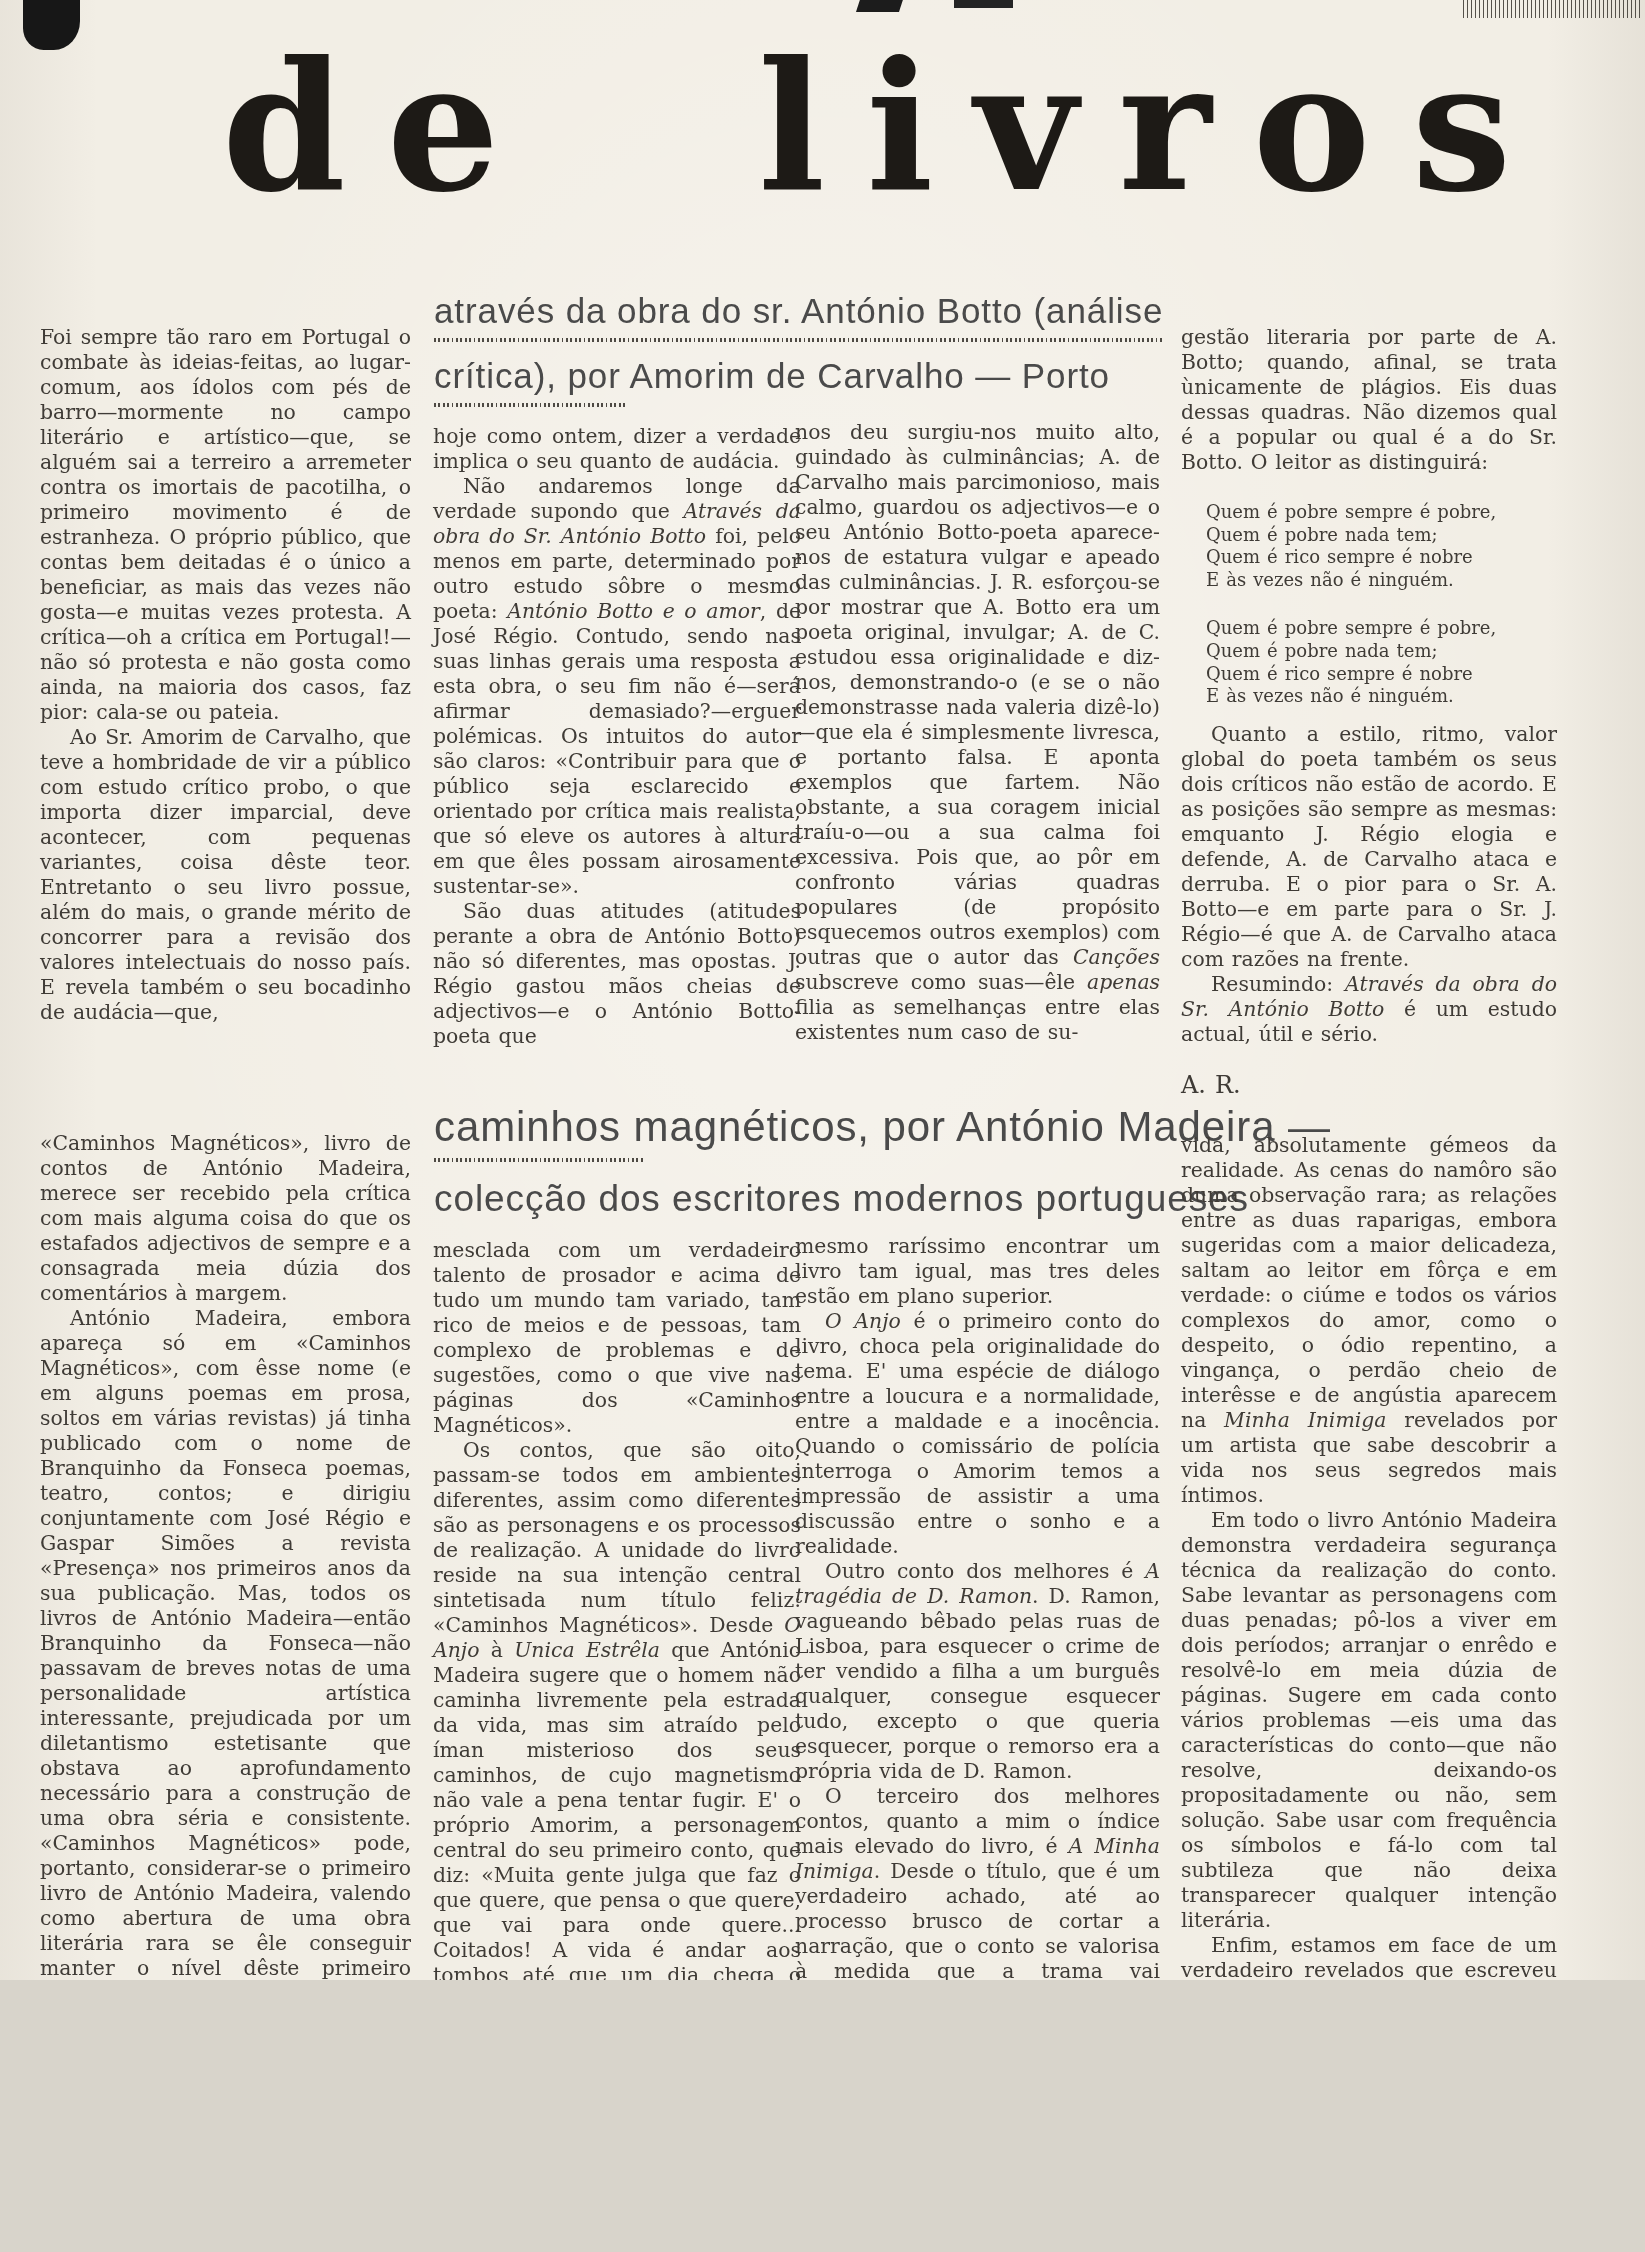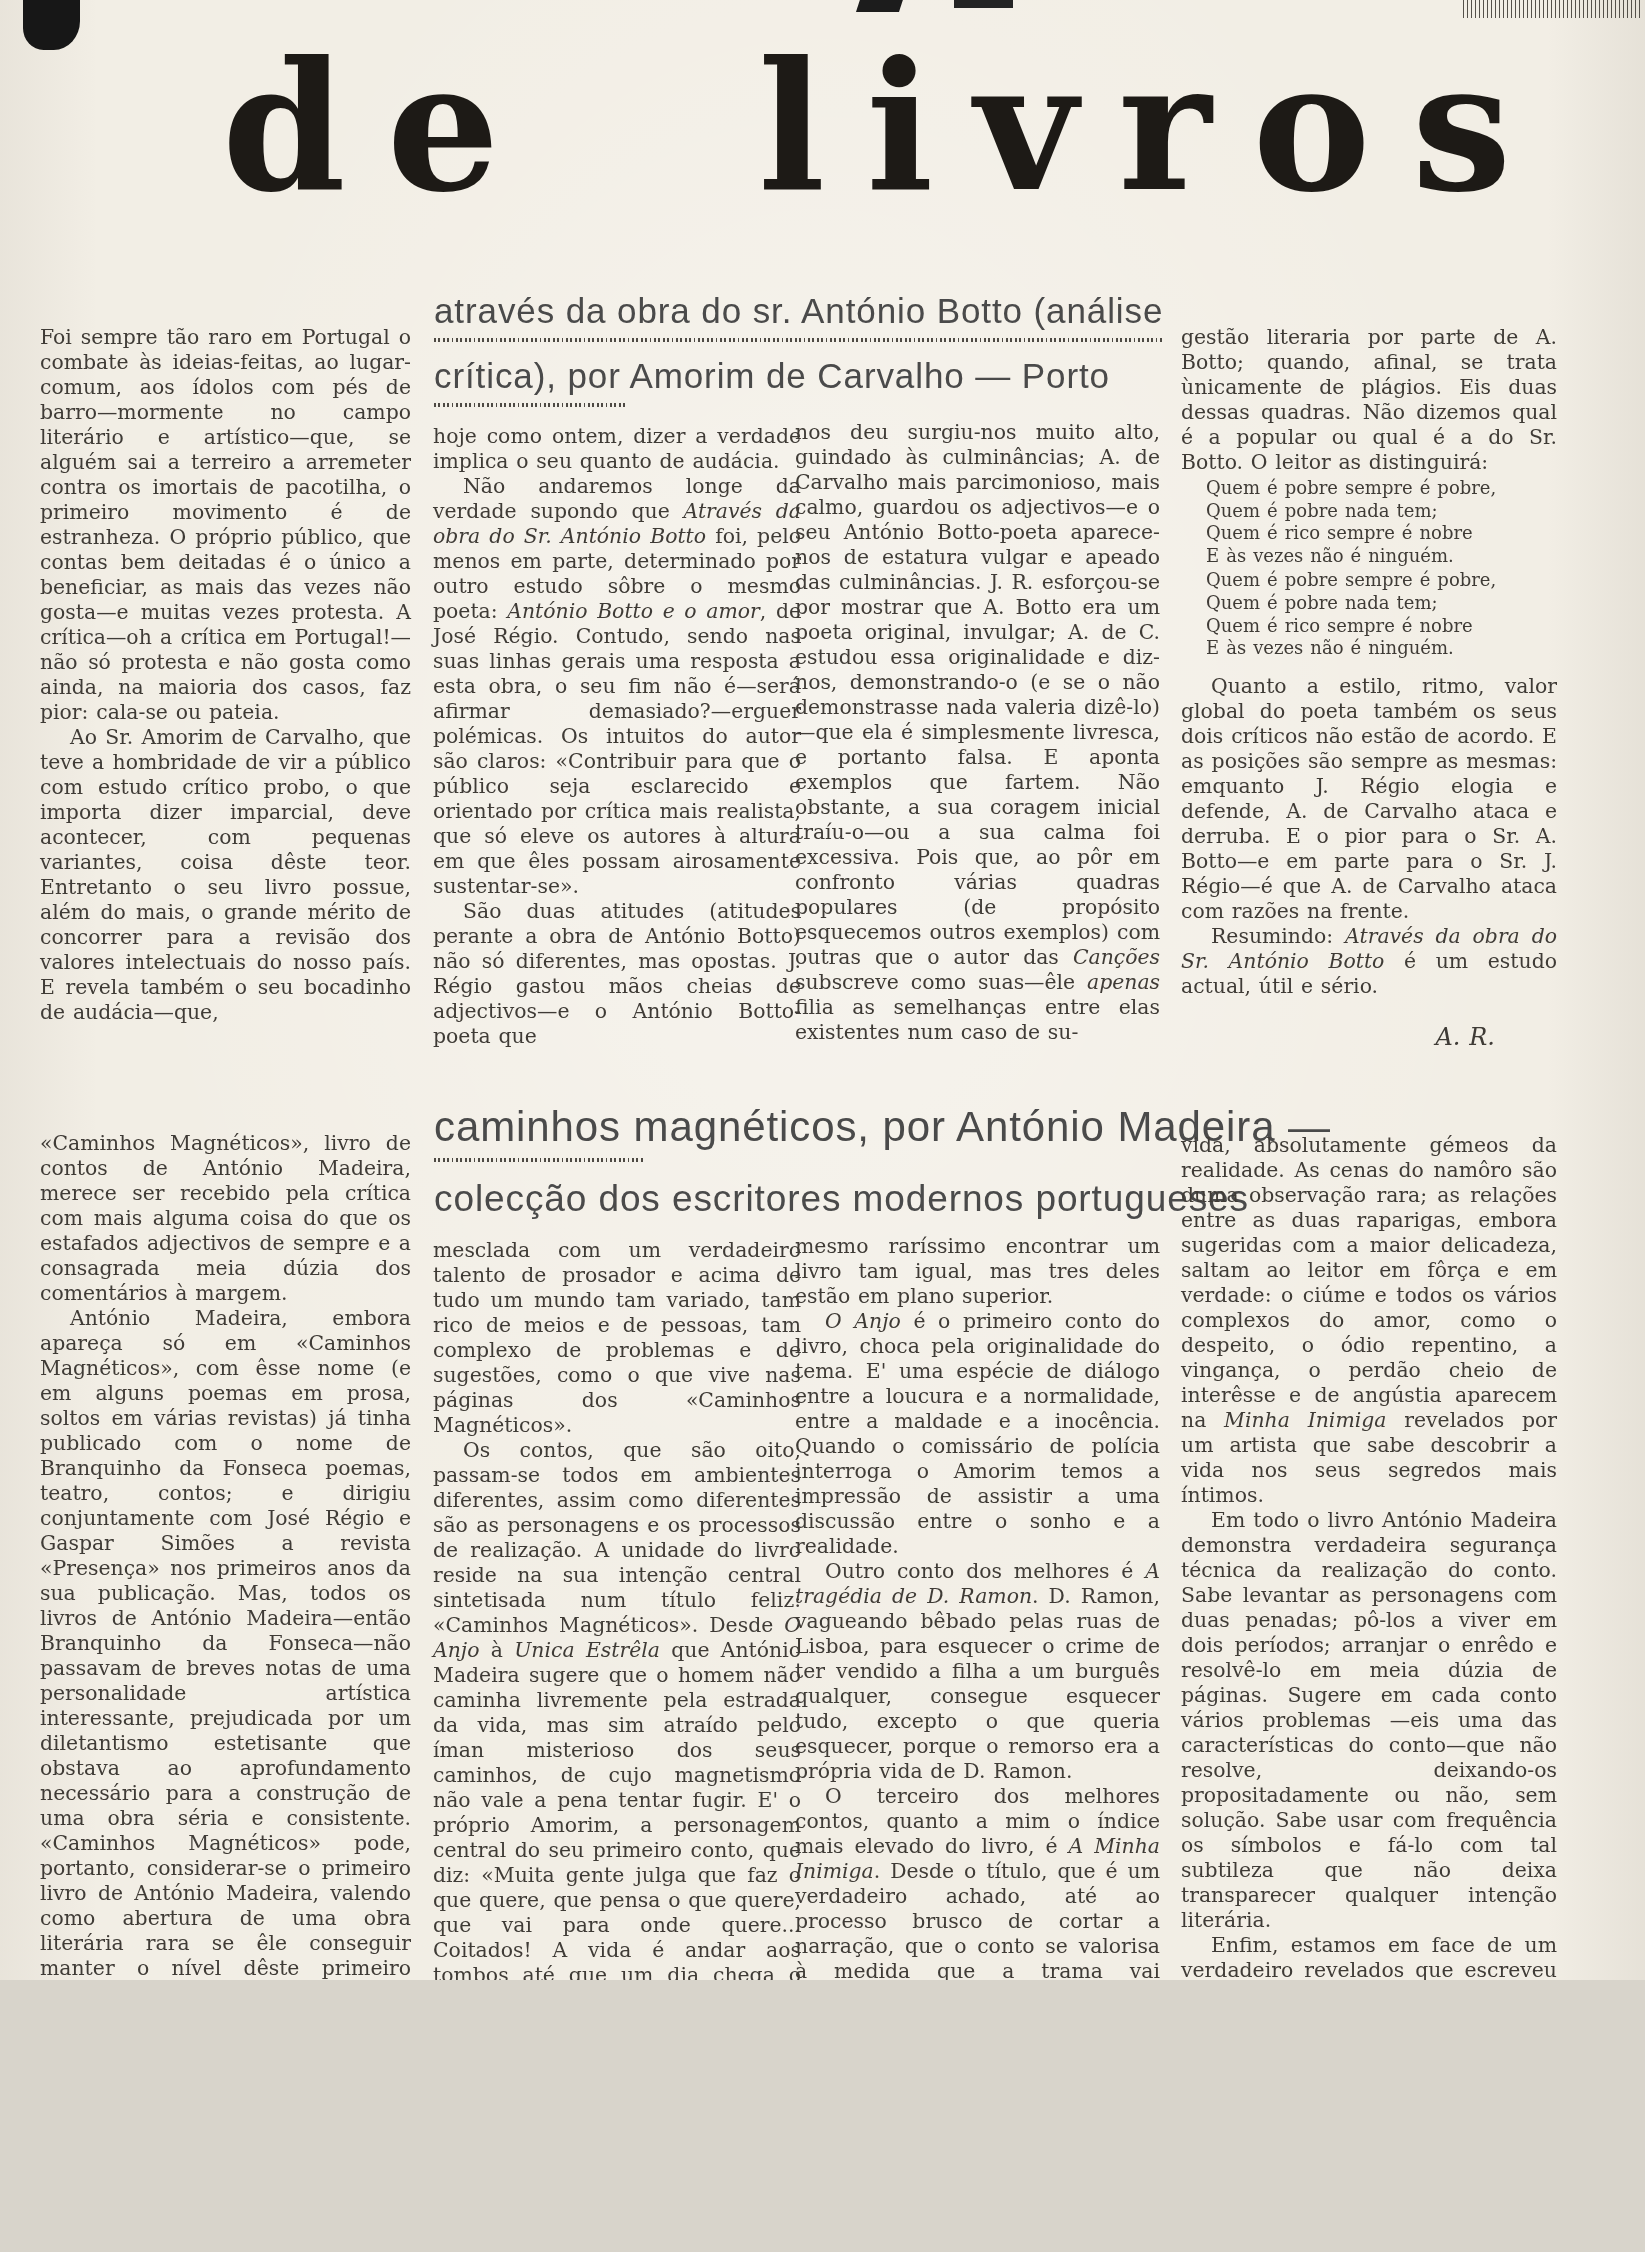--- a/index.html
+++ b/index.html
@@ -46,22 +46,22 @@
   .col p{margin:0;text-indent:30px;}
   .col p.flush{text-indent:0;}
   .a1-intro{left:40px;top:325px;width:371px;}
   .a1-c2{left:433px;top:424px;width:368px;}
   .a1-c3{left:795px;top:420px;width:365px;}
   .a1-c4{left:1181px;top:325px;width:376px;}
   .a2-intro{left:40px;top:1131px;width:371px;}
   .a2-c2{left:433px;top:1238px;width:368px;}
   .a2-c3{left:795px;top:1234px;width:365px;}
   .a2-c4{left:1181px;top:1133px;width:376px;}
-  .quadra{font-size:18px;line-height:22.6px;margin:2px 0 0 25px;text-align:left;text-indent:0;}
-  .sig-ar{font-style:italic;font-size:24px;text-align:right;padding-right:62px;margin-top:26.6px;}
+  .quadra{font-size:18px;line-height:22.6px;margin:26px 0 0 25px;text-align:left;text-indent:0;}
+  .sig-ar{font-size:24px;text-align:left;padding-right:62px;margin-top:26.6px;}
   .sig-ramos{font-style:italic;font-size:26px;letter-spacing:1.8px;text-align:center;margin-top:17.7px;white-space:nowrap;}
   .bullet{width:23px;height:23px;border-radius:50%;background:#49453e;margin:34px auto 28px auto;}
   
   .script{font-family:"DejaVu Serif",serif;font-style:italic;font-weight:bold;color:#55514a;white-space:nowrap;}
   .foot-left{left:105px;top:2108px;font-size:49px;word-spacing:26.6px;transform:rotate(-1.2deg);}
   .foot-left-rule{left:53px;top:2183px;width:448px;height:8px;}
   .foot-right{left:1328px;top:2121px;font-size:44px;transform:rotate(-2deg);}
   .foot-right-rule{left:1246px;top:2190px;width:297px;height:8px;}
 </style>
 </head>

